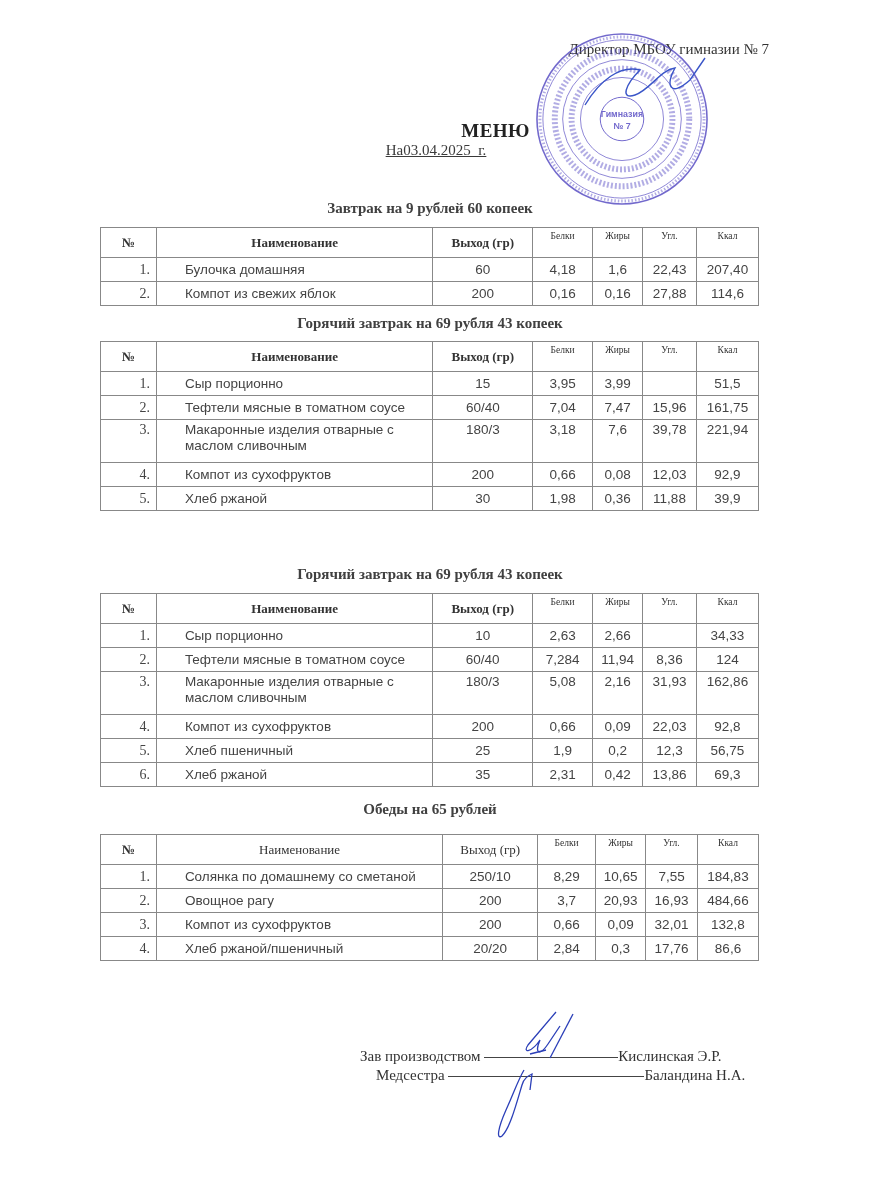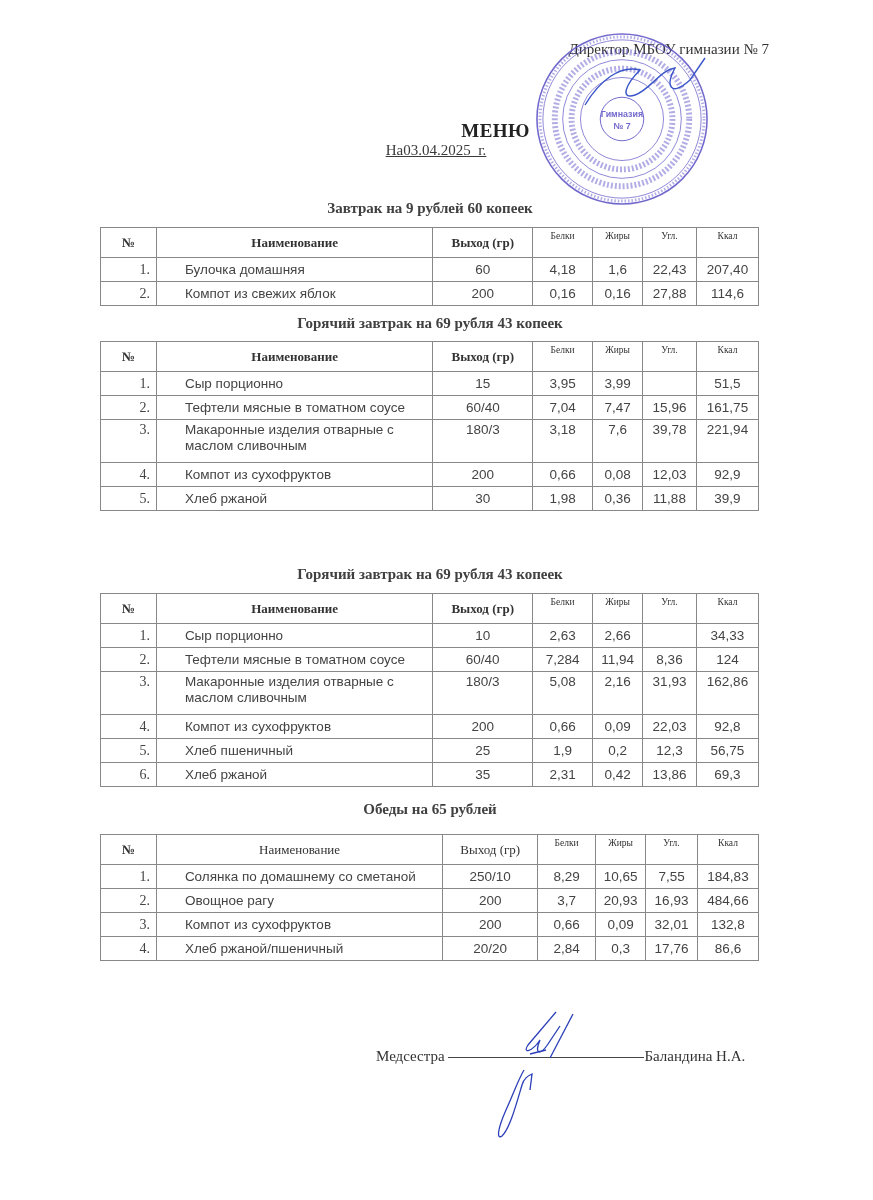--- a/index.html
+++ b/index.html
@@ -303,20 +303,24 @@
     <td class="val">20/20</td>
     <td class="val">2,84</td>
     <td class="val">0,3</td>
     <td class="val">17,76</td>
     <td class="val">86,6</td>
   </tr>
 </tbody>
   </table>
 
 <div class="signatures">
+  <div class="sig-row">
+    <span>Зав производством</span>
+    <span class="sig-blank" style="width:134px"></span><span>Кислинская Э.Р.</span>
+  </div>
   <div class="sig-row" style="padding-left:16px">
     <span>Медсестра</span>
     <span class="sig-blank" style="width:196px"></span><span>Баландина Н.А.</span>
   </div>
 </div>
 
 <svg class="signature-scrawl" viewBox="0 0 110 140">
   <g fill="none" stroke="#2b3fb8" stroke-width="1.3">
     <path d="M68 2 L 40 35 C 34 44, 44 42, 52 30 C 46 44, 52 46, 60 34 L 72 16"></path>
     <path d="M85 4 L 62 48"></path>

